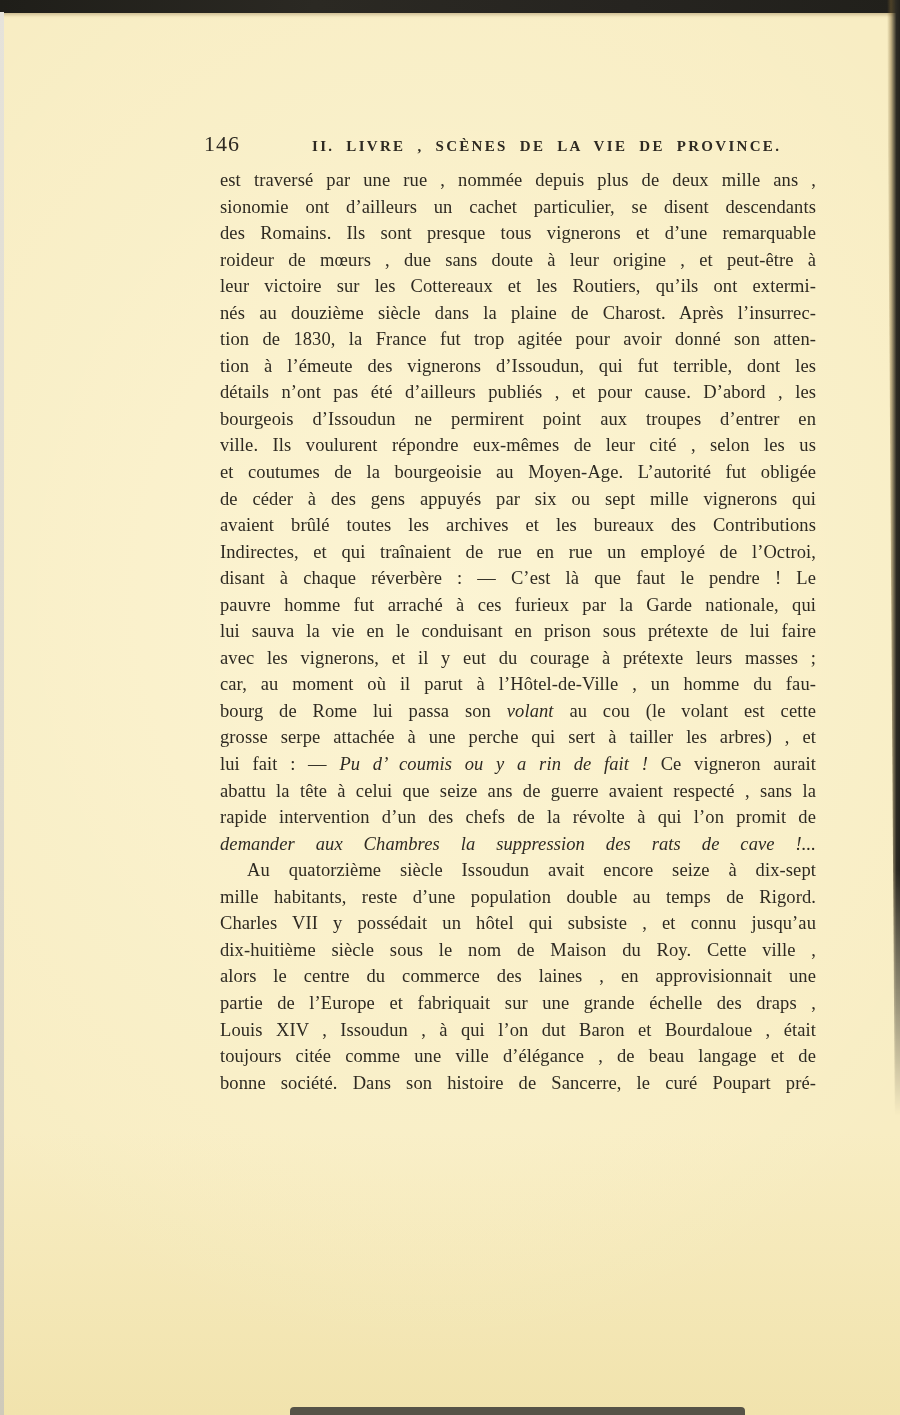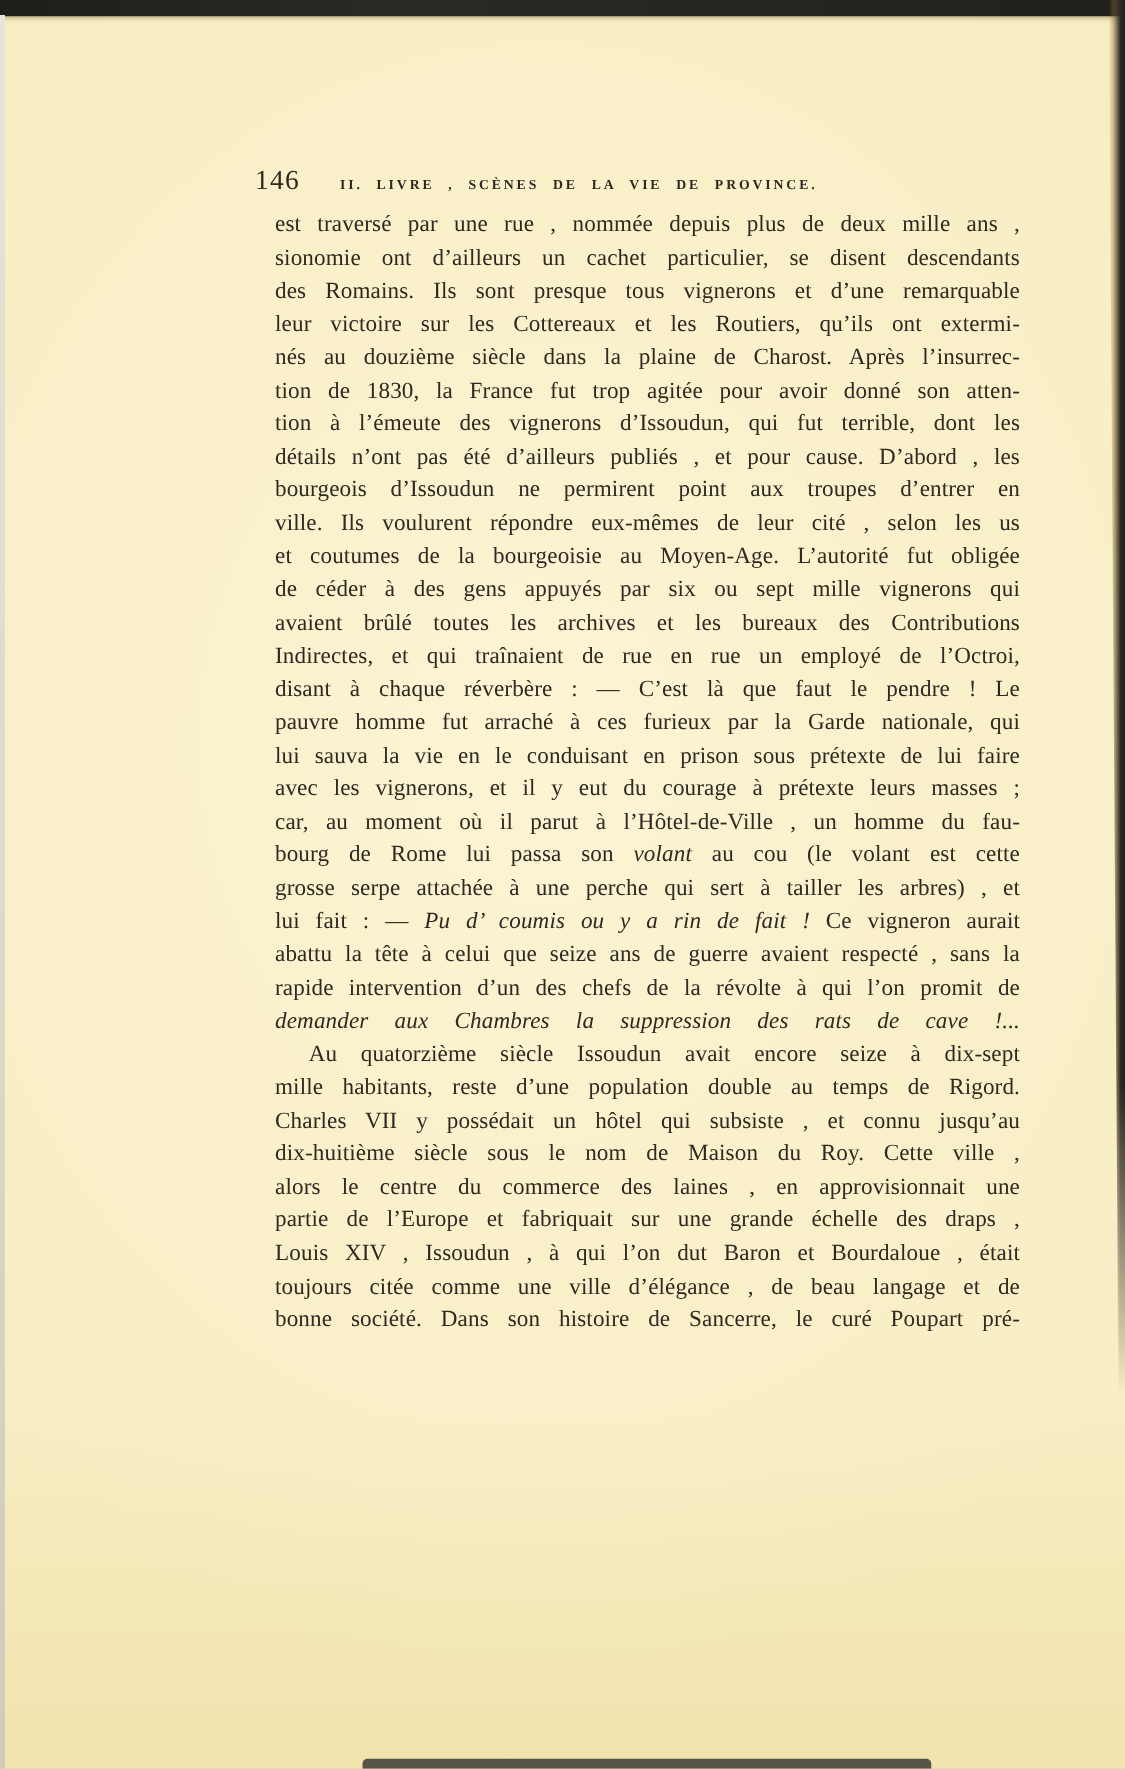--- a/index.html
+++ b/index.html
@@ -31,25 +31,25 @@
     clip-path:polygon(0 0,100% 0,100% 100%,60% 100%);
     -webkit-mask-image:linear-gradient(180deg,#000 0%,#000 78%,rgba(0,0,0,0) 100%);
     mask-image:linear-gradient(180deg,#000 0%,#000 78%,rgba(0,0,0,0) 100%);
   }
   .edge-bottom-bar{
     position:absolute;left:290px;bottom:0;width:455px;height:8px;
     background:var(--bottom-bar);border-radius:4px 4px 0 0;opacity:.9;
   }
   .running-head{
     position:absolute;left:204px;top:131px;width:596px;
-    display:flex;align-items:baseline;color:var(--ink);
+    display:flex;align-items:baseline;color:var(--ink);gap:40px;
   }
   .folio{font-size:22px;letter-spacing:1px;}
   .head-title{
-    margin-left:32px;font-size:11px;font-weight:bold;
+    margin-left:32px;font-size:15px;font-weight:bold;
     letter-spacing:2.3px;word-spacing:6px;white-space:nowrap;
   }
   .text-block{position:absolute;left:220px;top:167px;width:596px;color:var(--ink);}
   .line{
     font-size:18.5px;line-height:26.55px;height:26.55px;
     text-align:justify;text-align-last:justify;white-space:normal;
     letter-spacing:.1px;
   }
   .line.para-end{text-align-last:justify;}
   .line.indent{text-indent:27px;}
@@ -66,20 +66,21 @@
 
   <div class="running-head">
     <span class="folio">146</span>
     <span class="head-title">II. LIVRE , SCÈNES DE LA VIE DE PROVINCE.</span>
   </div>
 
   <div class="text-block" id="text-block">
       <div class="line"><span>est traversé par une rue , nommée depuis plus de deux mille ans ,</span></div>
       <div class="line"><span>sionomie ont d’ailleurs un cachet particulier, se disent descendants</span></div>
       <div class="line"><span>des Romains. Ils sont presque tous vignerons et d’une remarquable</span></div>
+      <div class="line"><span>roideur de mœurs , due sans doute à leur origine , et peut-être à</span></div>
       <div class="line"><span>leur victoire sur les Cottereaux et les Routiers, qu’ils ont extermi-</span></div>
       <div class="line"><span>nés au douzième siècle dans la plaine de Charost. Après l’insurrec-</span></div>
       <div class="line"><span>tion de 1830, la France fut trop agitée pour avoir donné son atten-</span></div>
       <div class="line"><span>tion à l’émeute des vignerons d’Issoudun, qui fut terrible, dont les</span></div>
       <div class="line"><span>détails n’ont pas été d’ailleurs publiés , et pour cause. D’abord , les</span></div>
       <div class="line"><span>bourgeois d’Issoudun ne permirent point aux troupes d’entrer en</span></div>
       <div class="line"><span>ville. Ils voulurent répondre eux-mêmes de leur cité , selon les us</span></div>
       <div class="line"><span>et coutumes de la bourgeoisie au Moyen-Age. L’autorité fut obligée</span></div>
       <div class="line"><span>de céder à des gens appuyés par six ou sept mille vignerons qui</span></div>
       <div class="line"><span>avaient brûlé toutes les archives et les bureaux des Contributions</span></div>

